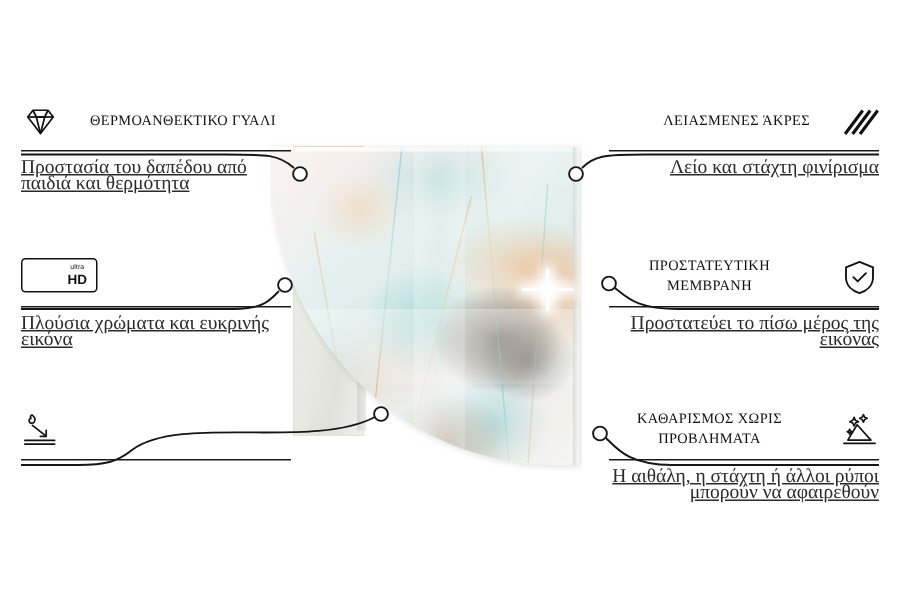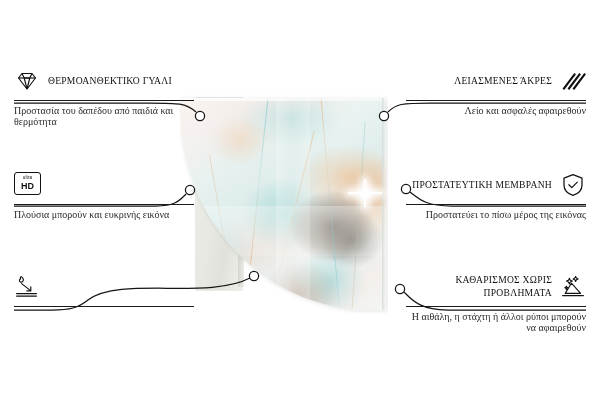--- a/index.html
+++ b/index.html
@@ -103,37 +103,37 @@
 
   
   svg.lines{position:absolute;left:0;top:0;width:600px;height:400px;pointer-events:none;}
   svg.lines path{fill:none;stroke:#151515;stroke-width:1.25;}
   svg.lines circle{fill:#ffffff;stroke:#151515;stroke-width:1.25;}
 
   
   .feature{position:absolute;width:180px;}
   .feature.left{left:14px;text-align:left;}
   .feature.right{left:406px;width:180px;text-align:right;}
-  .f-head{display:flex;align-items:center;gap:8px;min-height:30px;}
-  .feature.right .f-head{flex-direction:row-reverse;}
+  .f-head{display:flex;align-items:center;gap:20px;min-height:30px;}
+  .feature.right .f-head{flex-direction:row-reverse;text-align:center;}
   .f-title{
     font-size:9.6px;letter-spacing:.25px;color:#111;line-height:12.6px;
     font-weight:400;text-transform:uppercase;
   }
   .f-rule{margin-top:4px;height:0;border-top:1.1px solid #1a1a1a;width:100%;}
   .f-desc{
-    margin-top:4px;font-size:10px;line-height:11px;color:#2a2a2a;
+    margin-top:4px;font-size:13px;line-height:11px;color:#2a2a2a;text-decoration:underline;
   }
   .ico{width:26px;height:26px;flex:0 0 26px;display:block;}
   .ico svg{display:block;}
 
   .hdtag{
     width:25px;height:21px;border:1.3px solid #111;border-radius:3px;
     display:flex;flex-direction:column;align-items:center;justify-content:center;
-    font-family:"Liberation Sans", sans-serif;line-height:1;
+    font-family:"Liberation Sans", sans-serif;line-height:1;padding-left:24px;
   }
   .hdtag .u{font-size:4.6px;letter-spacing:.1px;color:#111;}
   .hdtag .h{font-size:9px;font-weight:700;color:#111;margin-top:.5px;}
 </style>
 </head>
 <body>
 
 <div id="stage">
 
   <div class="back-panel"></div>
@@ -205,21 +205,21 @@
   <div class="feature left" style="top:170px;">
     <div class="f-head">
       <span class="ico">
         <span class="hdtag">
           <span class="u">ultra</span>
           <span class="h">HD</span>
         </span>
       </span>
     </div>
     <div class="f-rule"></div>
-    <div class="f-desc">Πλούσια μπορούν και ευκρινής εικόνα</div>
+    <div class="f-desc">Πλούσια χρώματα και ευκρινής εικόνα</div>
   </div>
 
   <div class="feature left" style="top:272px;">
     <div class="f-head">
       <span class="ico">
         <svg width="26" height="26" viewBox="0 0 26 26">
           <g fill="none" stroke="#111" stroke-width="1.15" stroke-linecap="round" stroke-linejoin="round">
             <path d="M7.3,2.6 C9.4,4.1 9.9,5.9 8.8,7.3 C7.9,8.5 6.2,8.4 5.6,7.2 C5.1,6.2 5.7,5.2 6.6,4.9 C6,3.9 6.3,3.1 7.3,2.6 Z"></path>
             <path d="M7.6,9.6 L16.3,16.4"></path>
             <path d="M12.9,16.9 L16.8,16.9 L16.8,12.9"></path>
@@ -239,21 +239,21 @@
           <g stroke="#111" stroke-width="2.1" stroke-linecap="square">
             <path d="M4,20.5 L14.5,6.5"></path>
             <path d="M9,20.5 L19.5,6.5"></path>
             <path d="M14,20.5 L24.5,6.5"></path>
           </g>
         </svg>
       </span>
       <span class="f-title">ΛΕΙΑΣΜΕΝΕΣ ΆΚΡΕΣ</span>
     </div>
     <div class="f-rule"></div>
-    <div class="f-desc">Λείο και ασφαλές αφαιρεθούν</div>
+    <div class="f-desc">Λείο και στάχτη φινίρισμα</div>
   </div>
 
   <div class="feature right" style="top:272px;">
     <div class="f-head">
       <span class="ico">
         <svg width="26" height="26" viewBox="0 0 26 26">
           <g fill="none" stroke="#111" stroke-width="1.1" stroke-linecap="round" stroke-linejoin="round">
             <path d="M5.2,19.4 L11.4,9.2 L20.6,19.4 Z"></path>
             <path d="M2.6,21.6 L23.4,21.6"></path>
             <path d="M9.4,4.2 L10.3,6.2 L12.3,7.1 L10.3,8 L9.4,10 L8.5,8 L6.5,7.1 L8.5,6.2 Z"></path>

